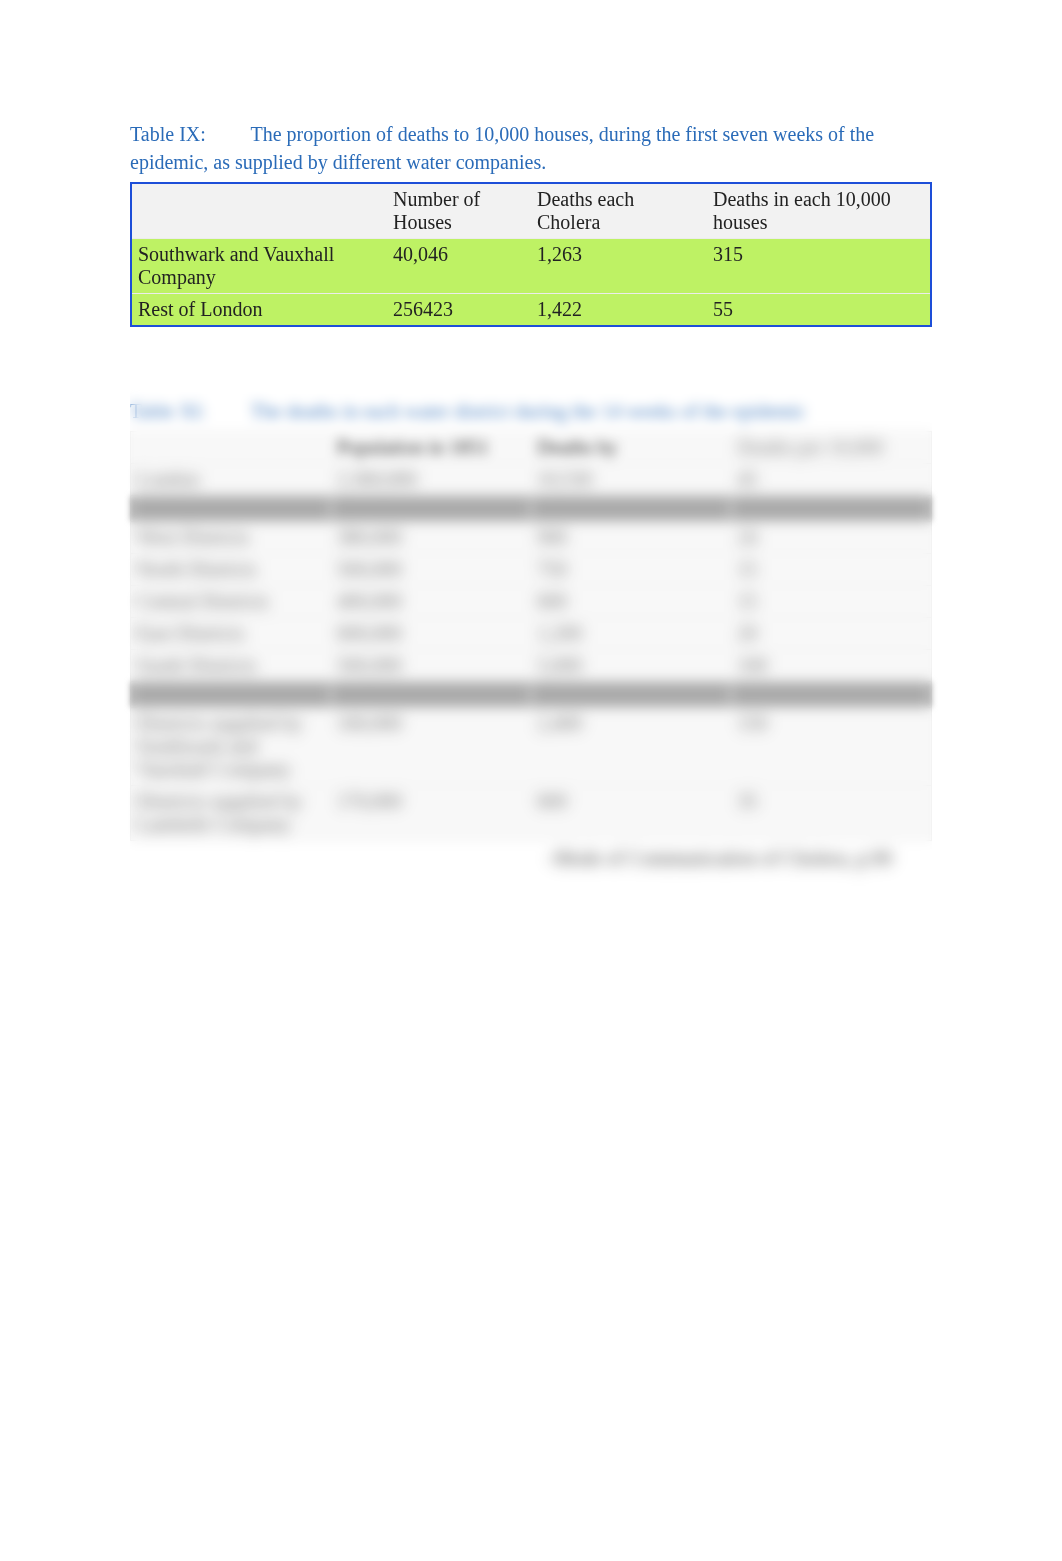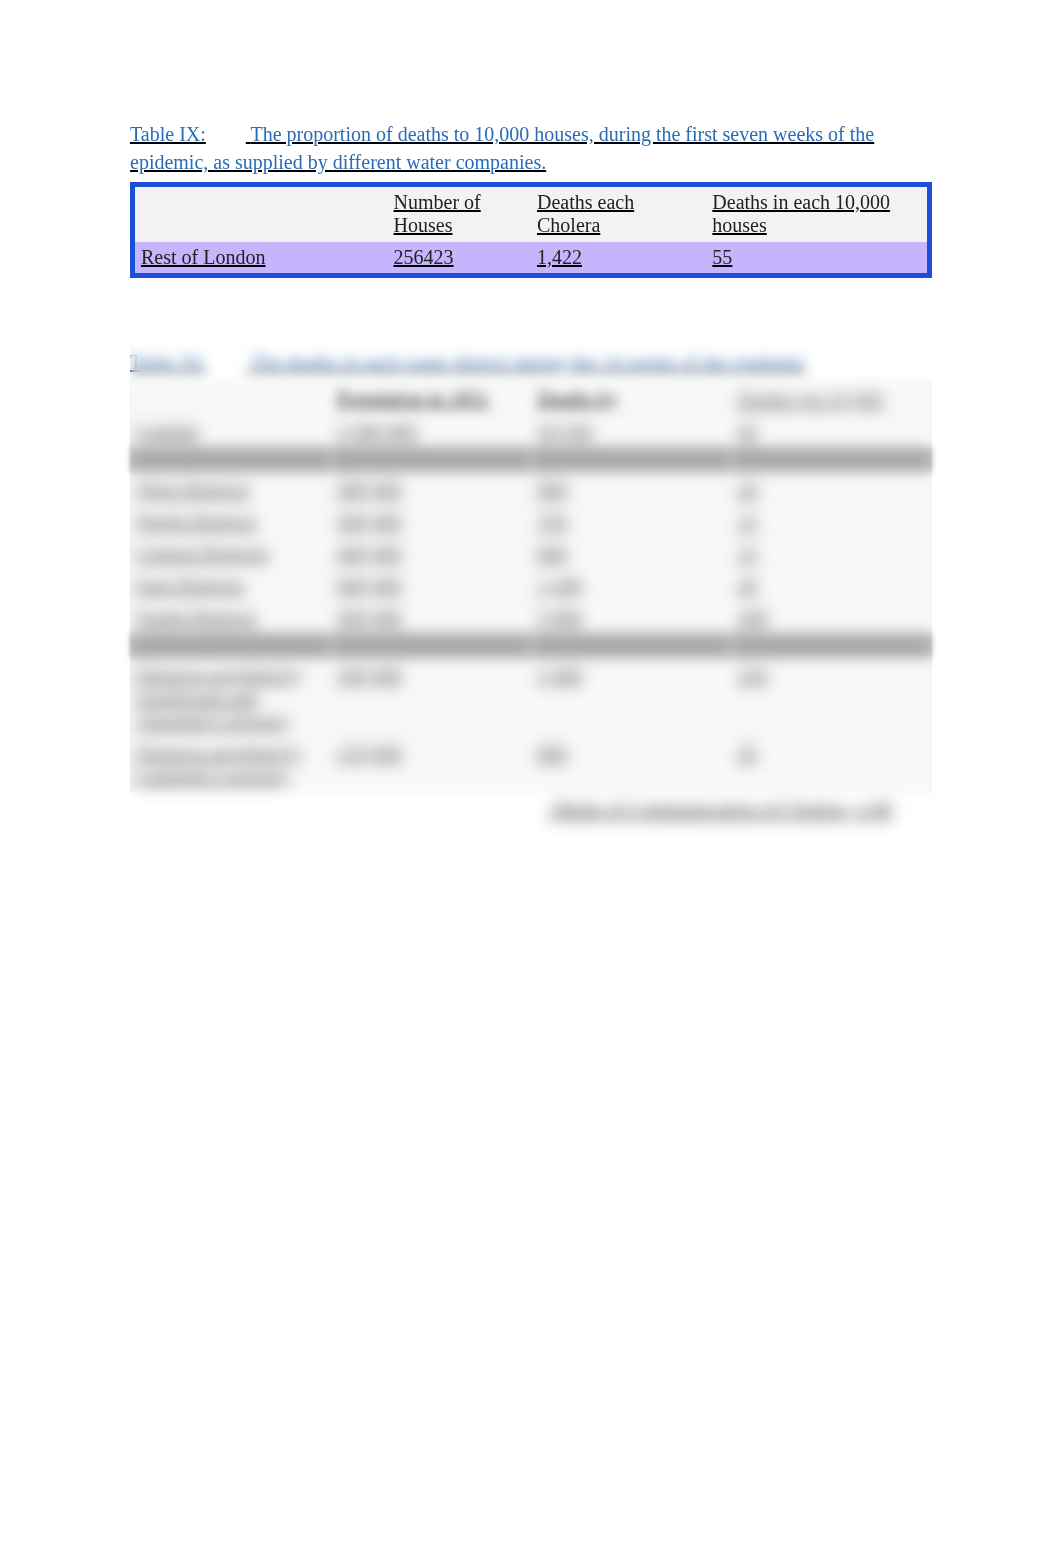--- a/index.html
+++ b/index.html
@@ -6,33 +6,33 @@
     body {
       width: 1062px;
       height: 1561px;
       background: #ffffff;
       font-family: Georgia, 'Times New Roman', serif;
       position: relative;
     }
     .page-content {
       padding: 120px 130px 0 130px;
     }
-    .table-block { margin-bottom: 70px; text-decoration: underline; }
+    .table-block { margin-bottom: 70px; }
     .caption {
       color: #2a6bb8;
       font-size: 20px;
       line-height: 1.4;
       margin-bottom: 6px;
     }
     .caption .num { padding-right: 40px; }
     .data-table {
       width: 100%;
       border-collapse: collapse;
-      background: #c4b5fd;
-      border: 5px solid #1d4ed8;
+      background: #bef264;
+      border: 2px solid #1d4ed8;
     }
     .data-table th, .data-table td {
       text-align: left;
       font-weight: normal;
       color: #222;
       font-size: 20px;
       padding: 4px 10px 4px 6px;
       vertical-align: top;
       border-top: 1px solid #ececec;
       border-bottom: 1px solid #ececec;
@@ -112,20 +112,26 @@
       <thead>
         <tr>
           <th></th>
           <th>Number of Houses</th>
           <th>Deaths each Cholera</th>
           <th>Deaths in each 10,000 houses</th>
         </tr>
       </thead>
       <tbody>
         <tr>
+          <td>Southwark and Vauxhall Company</td>
+          <td>40,046</td>
+          <td>1,263</td>
+          <td>315</td>
+        </tr>
+        <tr>
           <td>Rest of London</td>
           <td>256423</td>
           <td>1,422</td>
           <td>55</td>
         </tr>
       </tbody>
     </table>
 
   </div>
 

